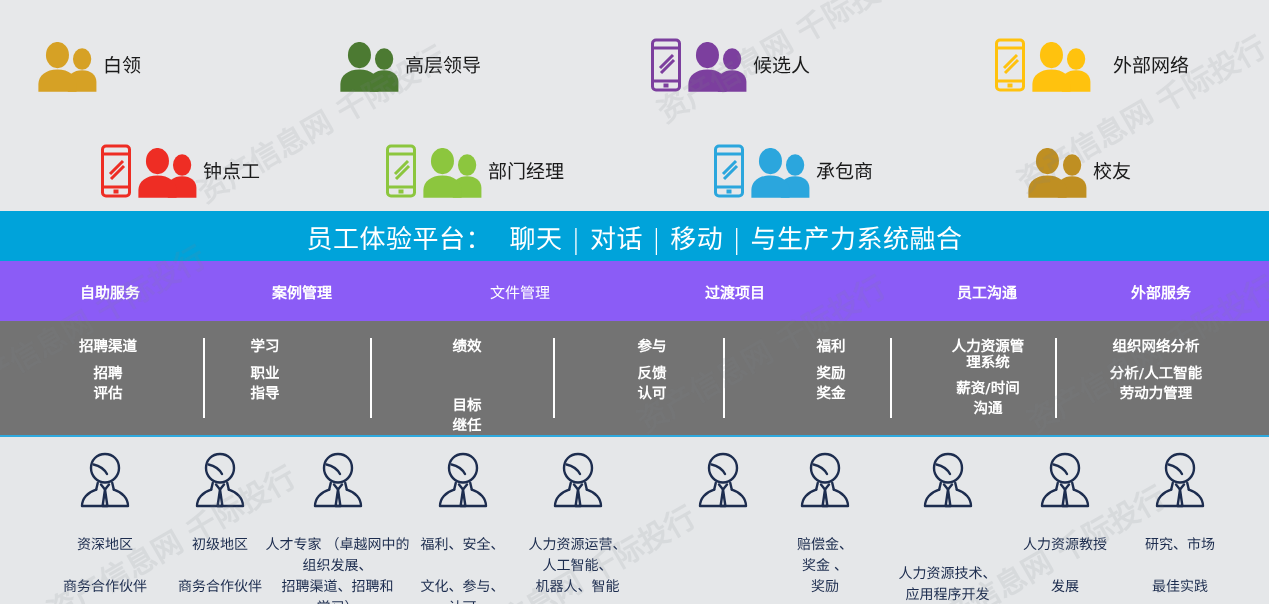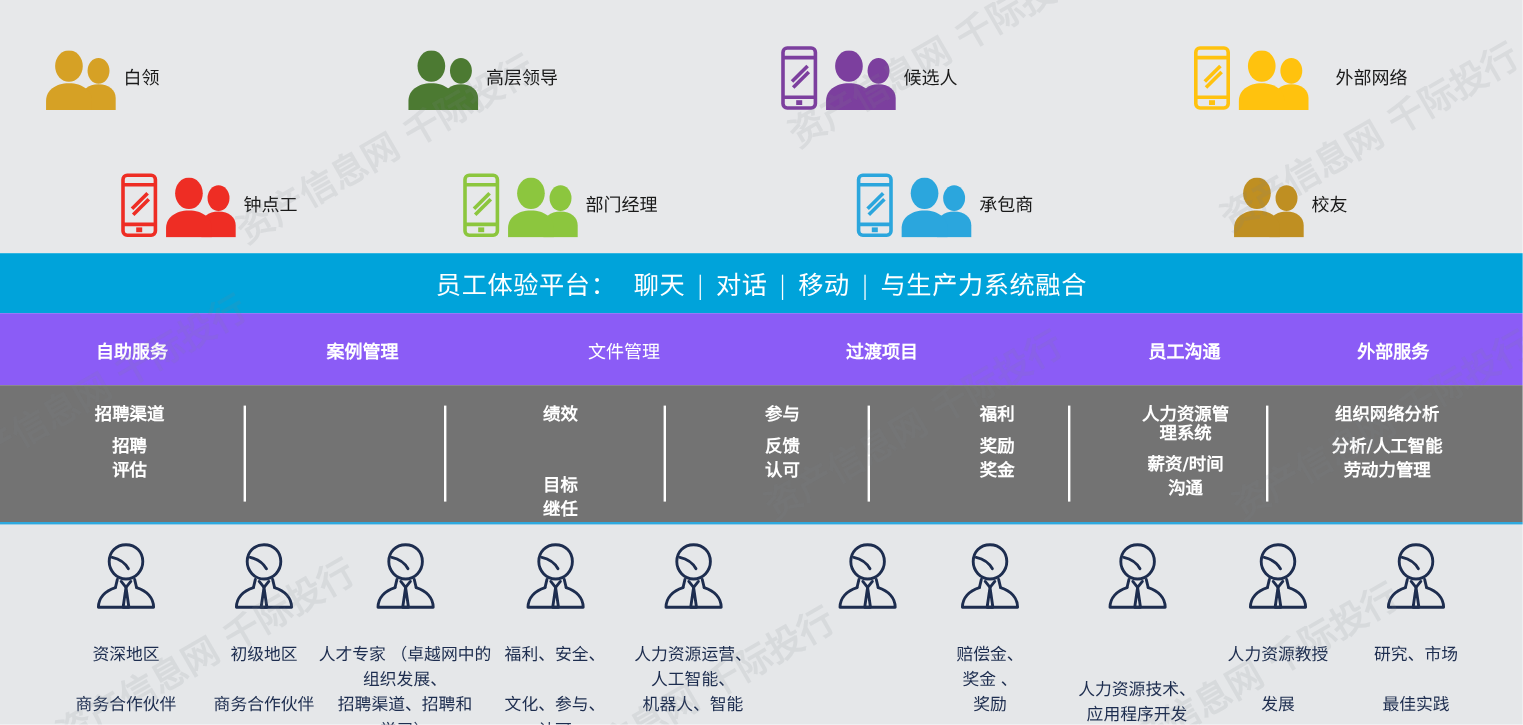--- a/index.html
+++ b/index.html
@@ -36,37 +36,37 @@
     background:#e7e8ea;
     z-index:5;
   }
   .persona{
     position:absolute;
     display:flex;align-items:center;
     height:70px;
   }
   .persona .glyphs{display:flex;align-items:flex-end;height:62px;}
   .persona .plabel{
-    font-size:15px;color:#1a1a1a;margin-left:5px;
+    font-size:19px;color:#1a1a1a;margin-left:5px;
     font-family:"DejaVu Sans","Liberation Sans",sans-serif;
     white-space:nowrap;line-height:1;
     position:relative;top:4px;
   }
   svg.people{display:block;}
   svg.phone{display:block;margin-right:4px;}
 
   
   .banner{
     position:absolute;left:0;top:211px;width:1269px;height:50px;
     background:#00a3da;
     display:flex;align-items:center;justify-content:center;
     z-index:5;
   }
   .banner-text{
-    color:#ffffff;font-size:21px;letter-spacing:.5px;
+    color:#ffffff;font-size:26px;letter-spacing:.5px;
     font-family:"DejaVu Sans","Liberation Sans",sans-serif;
     white-space:nowrap;
     text-align:right;
   }
   .banner-text .sep{padding:0 9px;font-weight:300;}
 
   
   .catrow{
     position:absolute;left:0;top:261px;width:1269px;height:60px;
     background:#8b5cf6;
@@ -305,20 +305,29 @@
     </div>
 
   <div class="navy" id="navy">
       <div class="col" style="left: 33px; width: 150px;">
         <div class="head">
           <div>招聘渠道</div>
         </div>
         <div class="sub">
           <div>招聘</div>
           <div>评估</div>
+        </div>
+      </div>
+      <div class="col" style="left: 190px; width: 150px;">
+        <div class="head">
+          <div>学习</div>
+        </div>
+        <div class="sub">
+          <div>职业</div>
+          <div>指导</div>
         </div>
       </div>
       <div class="col" style="left: 392px; width: 150px; justify-content: space-between;">
         <div class="head">
           <div>绩效</div>
         </div>
         <div class="sub">
           <div>目标</div>
           <div>继任</div>
         </div>

